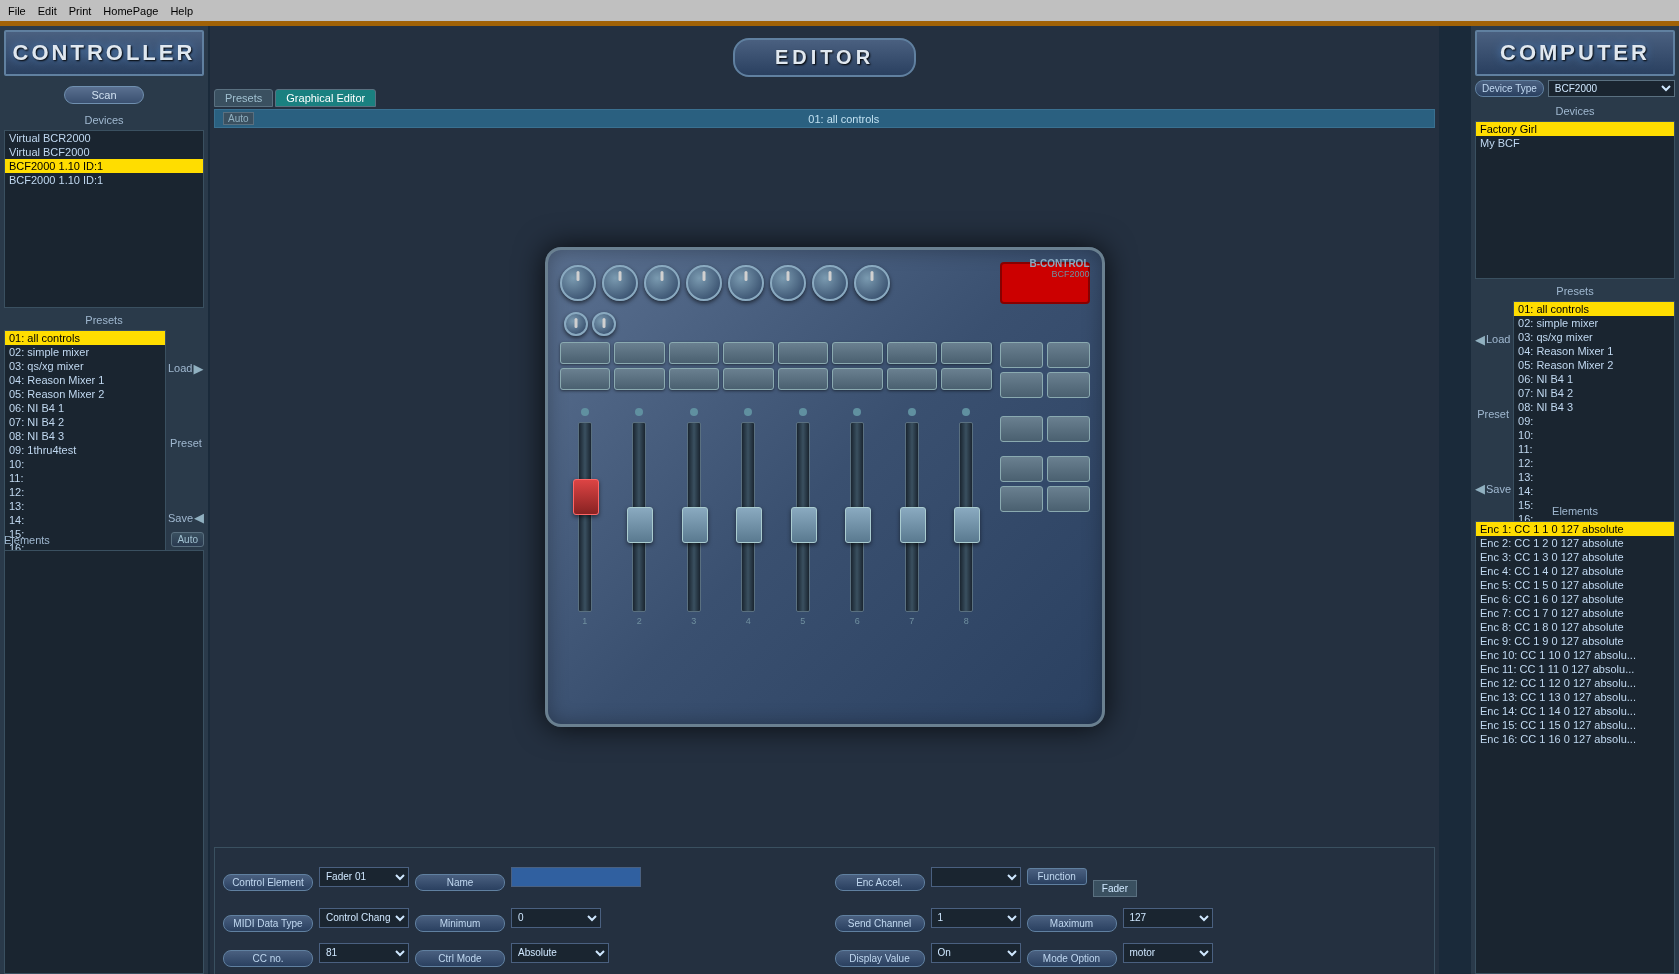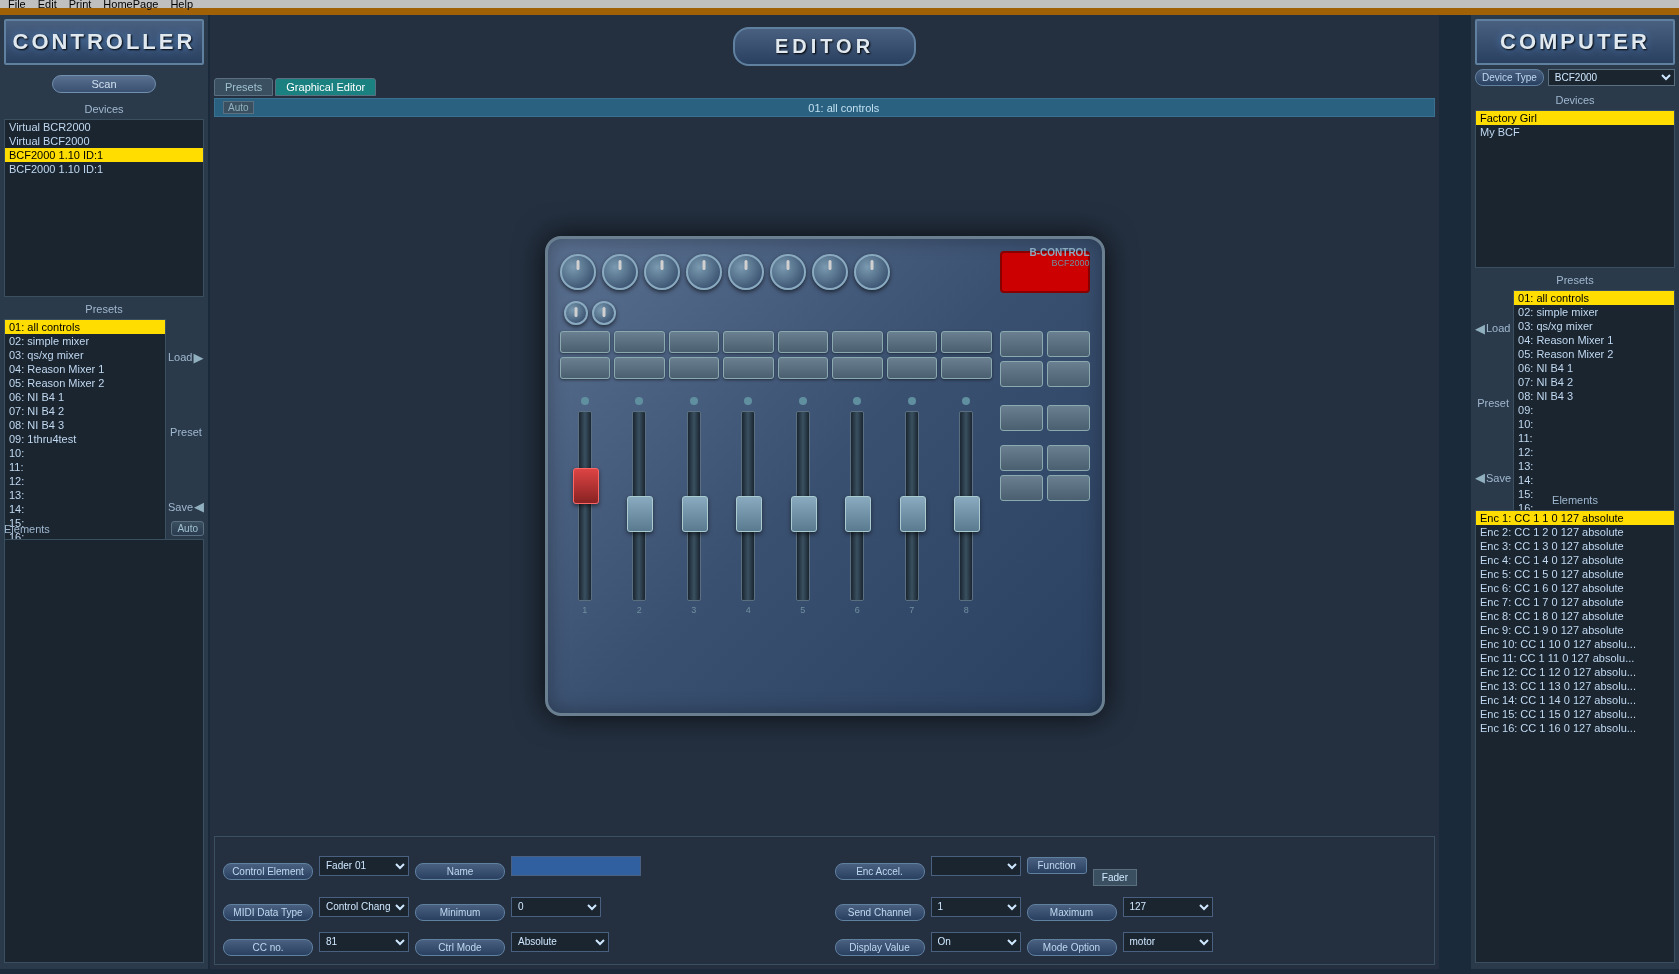--- a/index.html
+++ b/index.html
@@ -9,26 +9,26 @@
       background: #1a2a3a;
       font-family: Arial, sans-serif;
       font-size: 11px;
       color: #ccc;
       overflow: hidden;
     }
 
     
     #menubar {
       background: #c0c0c0;
-      height: 15px;
+      height: 26px;
       display: flex;
       align-items: center;
       gap: 12px;
       padding: 0 8px;
-      border-bottom: 7px solid #a16207;
+      border-bottom: 5px solid #a16207;
     }
     #menubar span {
       color: #000;
       font-size: 11px;
       cursor: pointer;
     }
 
     
     #main-layout {
       display: flex;
@@ -62,21 +62,21 @@
     .scan-btn {
       background: linear-gradient(to bottom, #5a7090, #3a5070);
       border: 1px solid #7090b0;
       border-radius: 10px;
       color: #d0e0f0;
       padding: 2px 20px;
       cursor: pointer;
       font-size: 11px;
       margin: 3px auto;
       display: block;
-      width: 104px;
+      width: 80px;
       text-align: center;
     }
 
     .section-label {
       text-align: center;
       color: #a0b8d0;
       font-size: 11px;
       padding: 2px 0;
       margin-top: 2px;
     }

